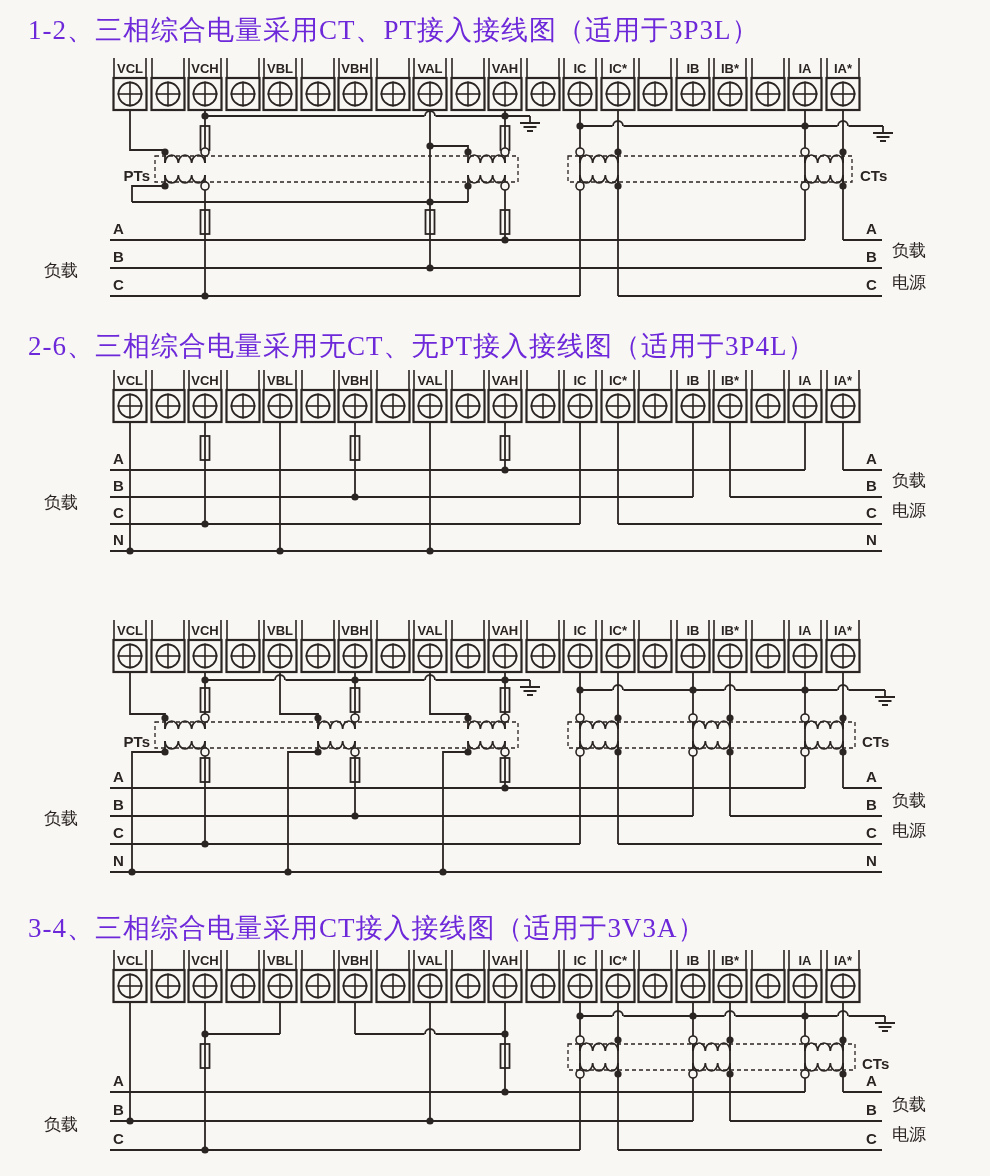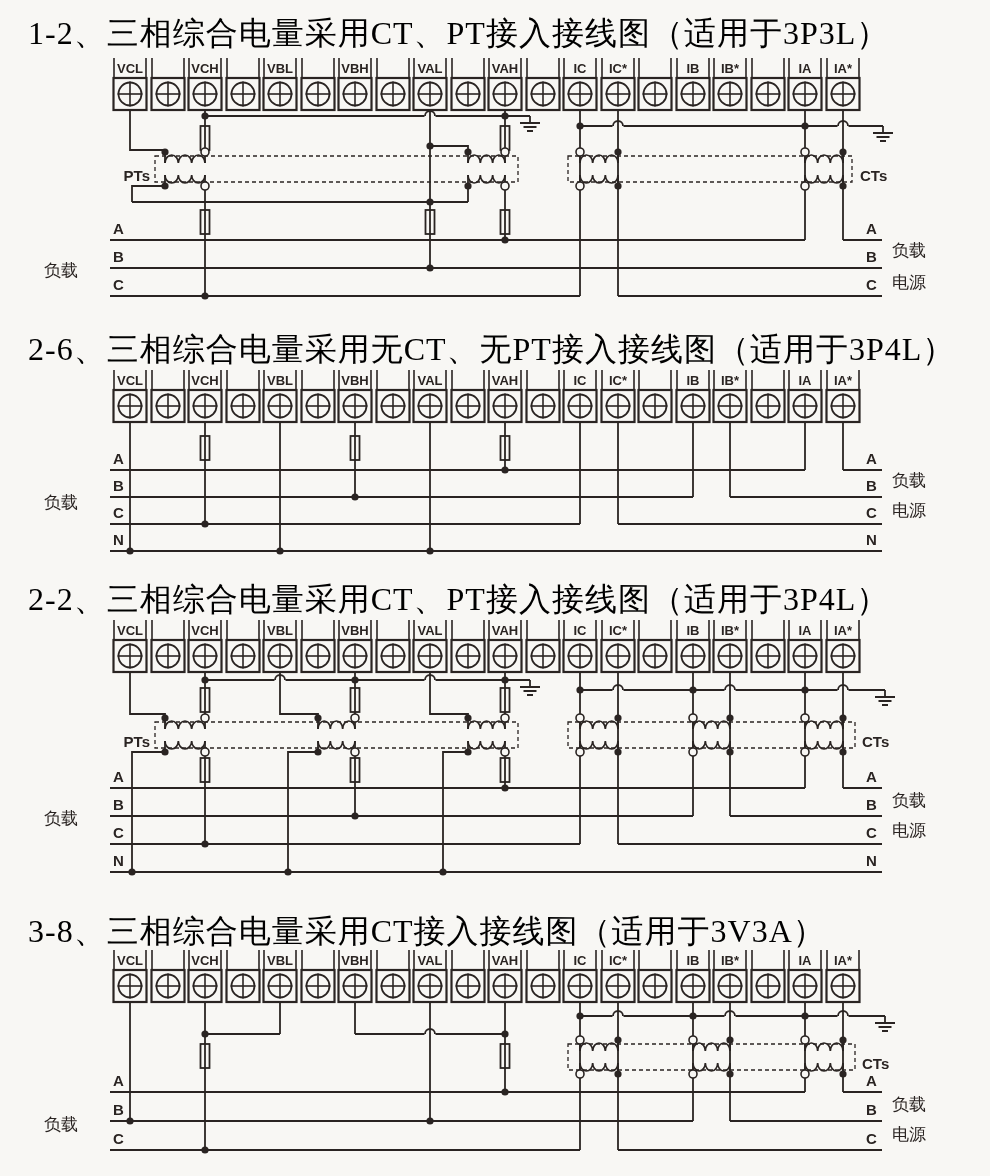--- a/index.html
+++ b/index.html
@@ -7,22 +7,22 @@
     width:990px;height:1176px;
     background:#f8f7f4;
     font-family:"Liberation Sans", sans-serif;
     position:relative;
     overflow:hidden;
   }
   #page{position:relative;width:990px;height:1176px;}
   .title{
     position:absolute;left:28px;
     font-family:"Liberation Serif", serif;
-    font-size:32px;
-    color:#000000;
+    font-size:27px;
+    color:#6d28d9;
     letter-spacing:1px;
     white-space:nowrap;
   }
   svg{position:absolute;left:0;overflow:visible;display:block;}
   text{fill:#2a2422;}
   .tlabel{font-size:13px;font-weight:bold;}
   .buslabel{font-size:15px;font-weight:bold;}
   .boxlabel{font-size:15px;font-weight:bold;}
   .cjk{font-family:"Liberation Serif", serif;font-size:17px;}
 </style>
@@ -528,21 +528,20 @@
       <text x="113" y="545" class="buslabel" text-anchor="start">N</text>
       <text x="866" y="464" class="buslabel" text-anchor="start">A</text>
       <text x="866" y="491" class="buslabel" text-anchor="start">B</text>
       <text x="866" y="518" class="buslabel" text-anchor="start">C</text>
       <text x="866" y="545" class="buslabel" text-anchor="start">N</text>
       <text x="44" y="508" class="cjk" text-anchor="start">负载</text>
       <text x="892" y="486" class="cjk" text-anchor="start">负载</text>
       <text x="892" y="516" class="cjk" text-anchor="start">电源</text>
     </svg>
 
-  <div class="title" style="top:578px">2-2、三相综合电量采用CT、PT接入接线图（适用于3P4L）</div>
   <svg id="d2" style="top:612px" width="990" height="292" viewBox="0 612 990 292">
       <line x1="205" y1="680" x2="530" y2="680" stroke="#2a2422" stroke-width="2.2"></line>
       <line x1="580" y1="690" x2="885" y2="690" stroke="#2a2422" stroke-width="2.2"></line>
       <line x1="110" y1="788" x2="805" y2="788" stroke="#2a2422" stroke-width="2.2"></line>
       <line x1="843" y1="788" x2="882" y2="788" stroke="#2a2422" stroke-width="2.2"></line>
       <line x1="110" y1="816" x2="693" y2="816" stroke="#2a2422" stroke-width="2.2"></line>
       <line x1="730" y1="816" x2="882" y2="816" stroke="#2a2422" stroke-width="2.2"></line>
       <line x1="110" y1="844" x2="580" y2="844" stroke="#2a2422" stroke-width="2.2"></line>
       <line x1="618" y1="844" x2="882" y2="844" stroke="#2a2422" stroke-width="2.2"></line>
       <line x1="110" y1="872" x2="882" y2="872" stroke="#2a2422" stroke-width="2.2"></line>
@@ -858,21 +857,21 @@
       <text x="113" y="866" class="buslabel" text-anchor="start">N</text>
       <text x="866" y="782" class="buslabel" text-anchor="start">A</text>
       <text x="866" y="810" class="buslabel" text-anchor="start">B</text>
       <text x="866" y="838" class="buslabel" text-anchor="start">C</text>
       <text x="866" y="866" class="buslabel" text-anchor="start">N</text>
       <text x="44" y="824" class="cjk" text-anchor="start">负载</text>
       <text x="892" y="806" class="cjk" text-anchor="start">负载</text>
       <text x="892" y="836" class="cjk" text-anchor="start">电源</text>
     </svg>
 
-  <div class="title" style="top:910px">3-8、三相综合电量采用CT接入接线图（适用于3V3A）</div>
+  <div class="title" style="top:910px">3-4、三相综合电量采用CT接入接线图（适用于3V3A）</div>
   <svg id="d3" style="top:946px" width="990" height="230" viewBox="0 946 990 230">
       <line x1="205" y1="1034" x2="280" y2="1034" stroke="#2a2422" stroke-width="2.2"></line>
       <line x1="355" y1="1034" x2="505" y2="1034" stroke="#2a2422" stroke-width="2.2"></line>
       <line x1="580" y1="1016" x2="885" y2="1016" stroke="#2a2422" stroke-width="2.2"></line>
       <line x1="110" y1="1092" x2="805" y2="1092" stroke="#2a2422" stroke-width="2.2"></line>
       <line x1="843" y1="1092" x2="882" y2="1092" stroke="#2a2422" stroke-width="2.2"></line>
       <line x1="110" y1="1121" x2="693" y2="1121" stroke="#2a2422" stroke-width="2.2"></line>
       <line x1="730" y1="1121" x2="882" y2="1121" stroke="#2a2422" stroke-width="2.2"></line>
       <line x1="110" y1="1150" x2="580" y2="1150" stroke="#2a2422" stroke-width="2.2"></line>
       <line x1="618" y1="1150" x2="882" y2="1150" stroke="#2a2422" stroke-width="2.2"></line>

